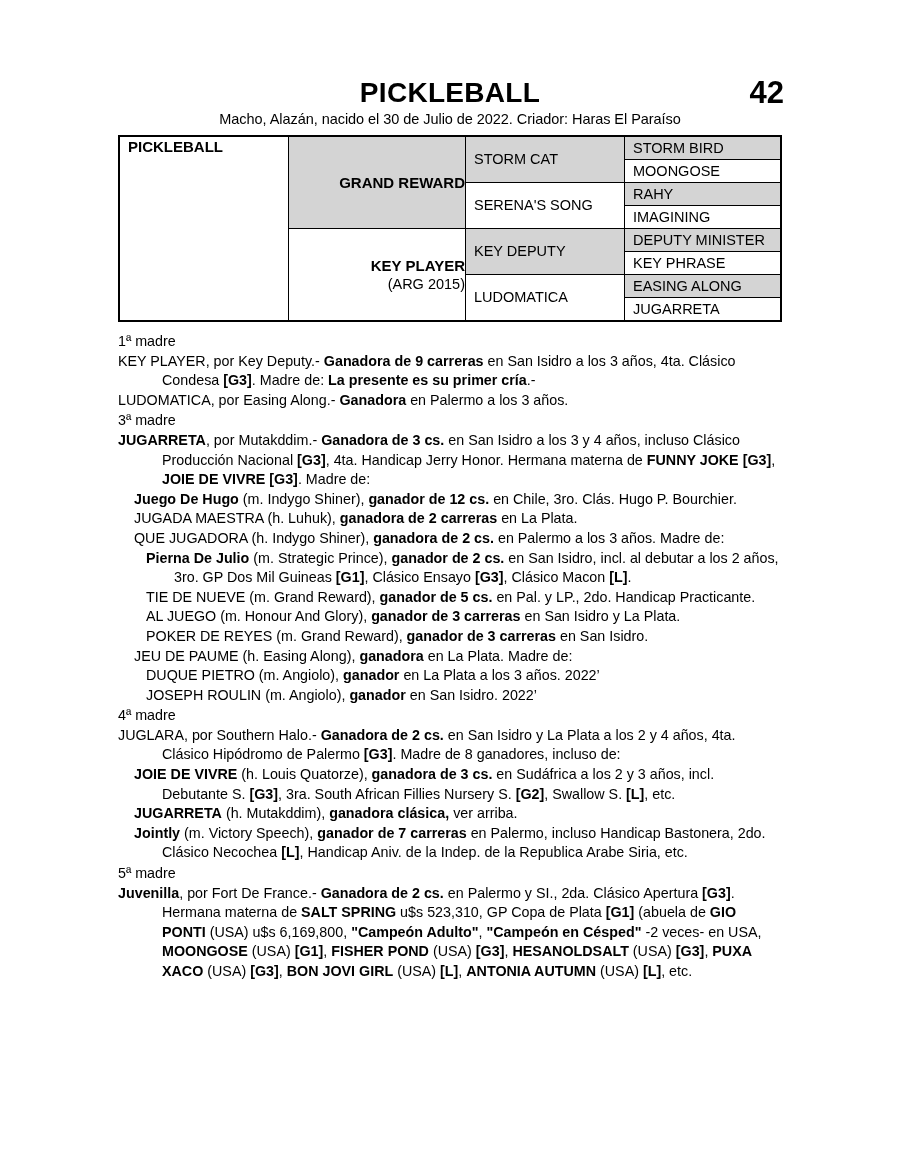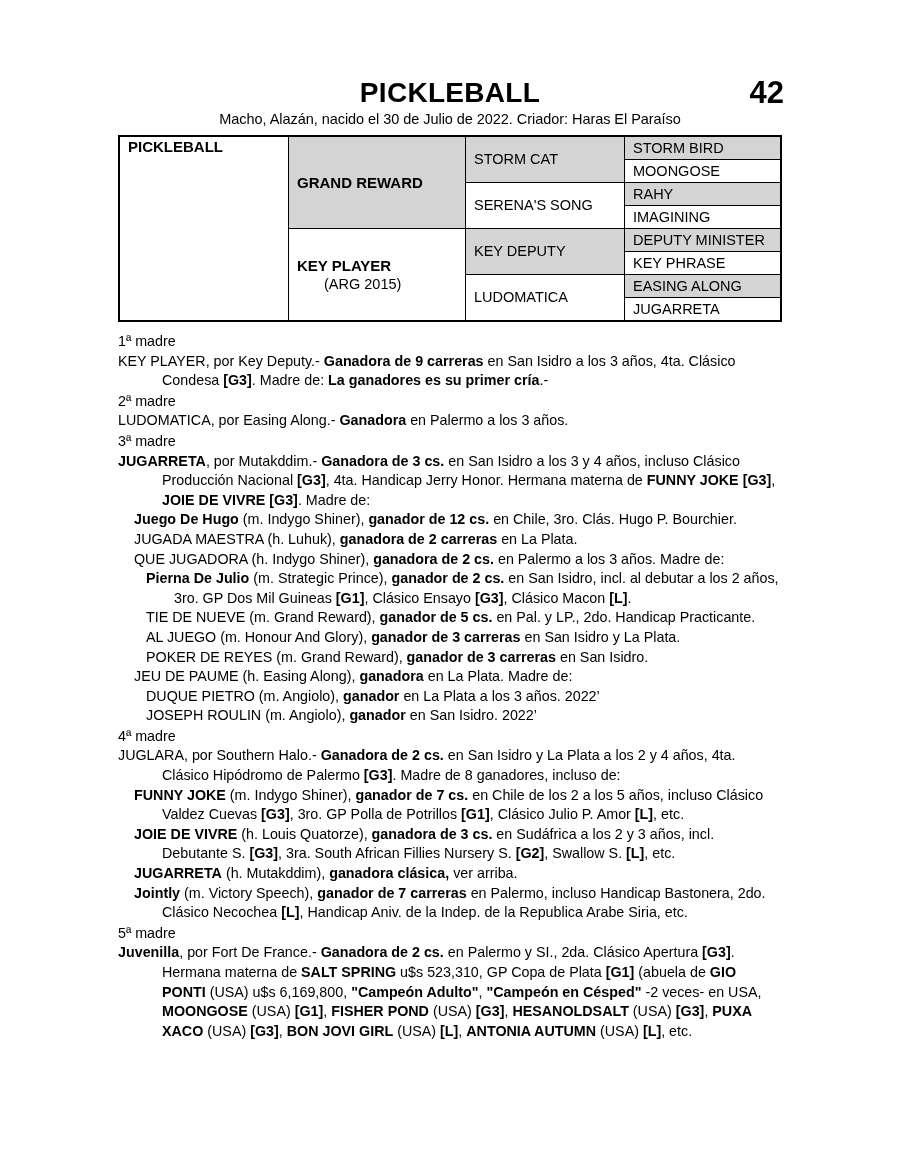--- a/index.html
+++ b/index.html
@@ -71,21 +71,21 @@
     font-size: 14.5px;
     padding: 1px 0 1px 8px;
     vertical-align: middle;
     height: 20px;
     line-height: 17px;
     white-space: nowrap;
     overflow: hidden;
   }
   td.shade { background: #d4d4d4; }
   td.g1 { width: 160px; }
-  td.g2 { width: 168px; }
+  td.g2 { width: 168px; text-align: right; }
   td.g3 { width: 150px; }
   td.g4 { width: auto; }
 
   .cell-self {
     position: relative;
     height: 100%;
   }
   .self-name {
     font-weight: bold;
     font-size: 15px;
@@ -183,41 +183,39 @@
       <tr>
         <td class="g4">JUGARRETA</td>
       </tr>
     </tbody>
       </table>
   </div>
 
   <div class="body-text">
 
     <div class="gen-head">1ª madre</div>
-    <div class="blk hang0">KEY PLAYER, por Key Deputy.- <b>Ganadora de 9 carreras</b> en San Isidro a los 3 años, 4ta. Clásico Condesa <b>[G3]</b>. Madre de: <b>La ganadores es su primer cría</b>.-</div>
-
-    <div class="gen-head">2ª madre</div>
+    <div class="blk hang0">KEY PLAYER, por Key Deputy.- <b>Ganadora de 9 carreras</b> en San Isidro a los 3 años, 4ta. Clásico Condesa <b>[G3]</b>. Madre de: <b>La presente es su primer cría</b>.-</div>
+
     <div class="blk hang0">LUDOMATICA, por Easing Along.- <b>Ganadora</b> en Palermo a los 3 años.</div>
 
     <div class="gen-head">3ª madre</div>
     <div class="blk hang0"><b>JUGARRETA</b>, por Mutakddim.- <b>Ganadora de 3 cs.</b> en San Isidro a los 3 y 4 años, incluso Clásico Producción Nacional <b>[G3]</b>, 4ta. Handicap Jerry Honor. Hermana materna de <b>FUNNY JOKE</b> <b>[G3]</b>, <b>JOIE DE VIVRE</b> <b>[G3]</b>. Madre de:</div>
     <div class="blk hang1"><b>Juego De Hugo</b> (m. Indygo Shiner), <b>ganador de 12 cs.</b> en Chile, 3ro. Clás. Hugo P. Bourchier.</div>
     <div class="blk hang1">JUGADA MAESTRA (h. Luhuk), <b>ganadora de 2 carreras</b> en La Plata.</div>
     <div class="blk hang1">QUE JUGADORA (h. Indygo Shiner), <b>ganadora de 2 cs.</b> en Palermo a los 3 años. Madre de:</div>
     <div class="blk hang2"><b>Pierna De Julio</b> (m. Strategic Prince), <b>ganador de 2 cs.</b> en San Isidro, incl. al debutar a los 2 años, 3ro. GP Dos Mil Guineas <b>[G1]</b>, Clásico Ensayo <b>[G3]</b>, Clásico Macon <b>[L]</b>.</div>
     <div class="blk hang2">TIE DE NUEVE (m. Grand Reward), <b>ganador de 5 cs.</b> en Pal. y LP., 2do. Handicap Practicante.</div>
     <div class="blk hang2">AL JUEGO (m. Honour And Glory), <b>ganador de 3 carreras</b> en San Isidro y La Plata.</div>
     <div class="blk hang2">POKER DE REYES (m. Grand Reward), <b>ganador de 3 carreras</b> en San Isidro.</div>
     <div class="blk hang1">JEU DE PAUME (h. Easing Along), <b>ganadora</b> en La Plata. Madre de:</div>
     <div class="blk hang2">DUQUE PIETRO (m. Angiolo), <b>ganador</b> en La Plata a los 3 años. 2022’</div>
     <div class="blk hang2">JOSEPH ROULIN (m. Angiolo), <b>ganador</b> en San Isidro. 2022’</div>
 
     <div class="gen-head">4ª madre</div>
     <div class="blk hang0">JUGLARA, por Southern Halo.- <b>Ganadora de 2 cs.</b> en San Isidro y La Plata a los 2 y 4 años, 4ta. Clásico Hipódromo de Palermo <b>[G3]</b>. Madre de 8 ganadores, incluso de:</div>
-    <div class="blk hang1"><b>FUNNY JOKE</b> (m. Indygo Shiner), <b>ganador de 7 cs.</b> en Chile de los 2 a los 5 años, incluso Clásico Valdez Cuevas <b>[G3]</b>, 3ro. GP Polla de Potrillos <b>[G1]</b>, Clásico Julio P. Amor <b>[L]</b>, etc.</div>
     <div class="blk hang1"><b>JOIE DE VIVRE</b> (h. Louis Quatorze), <b>ganadora de 3 cs.</b> en Sudáfrica a los 2 y 3 años, incl. Debutante S. <b>[G3]</b>, 3ra. South African Fillies Nursery S. <b>[G2]</b>, Swallow S. <b>[L]</b>, etc.</div>
     <div class="blk hang1"><b>JUGARRETA</b> (h. Mutakddim), <b>ganadora clásica,</b> ver arriba.</div>
     <div class="blk hang1"><b>Jointly</b> (m. Victory Speech), <b>ganador de 7 carreras</b> en Palermo, incluso Handicap Bastonera, 2do. Clásico Necochea <b>[L]</b>, Handicap Aniv. de la Indep. de la Republica Arabe Siria, etc.</div>
 
     <div class="gen-head">5ª madre</div>
     <div class="blk hang0"><b>Juvenilla</b>, por Fort De France.- <b>Ganadora de 2 cs.</b> en Palermo y SI., 2da. Clásico Apertura <b>[G3]</b>. Hermana materna de <b>SALT SPRING</b> u$s 523,310, GP Copa de Plata <b>[G1]</b> (abuela de <b>GIO</b> <b>PONTI</b> (USA) u$s 6,169,800, <b>"Campeón Adulto"</b>, <b>"Campeón en Césped"</b> -2 veces- en USA, <b>MOONGOSE</b> (USA) <b>[G1]</b>, <b>FISHER POND</b> (USA) <b>[G3]</b>, <b>HESANOLDSALT</b> (USA) <b>[G3]</b>, <b>PUXA</b> <b>XACO</b> (USA) <b>[G3]</b>, <b>BON JOVI GIRL</b> (USA) <b>[L]</b>, <b>ANTONIA AUTUMN</b> (USA) <b>[L]</b>, etc.</div>
 
   </div>
 </div>
 

